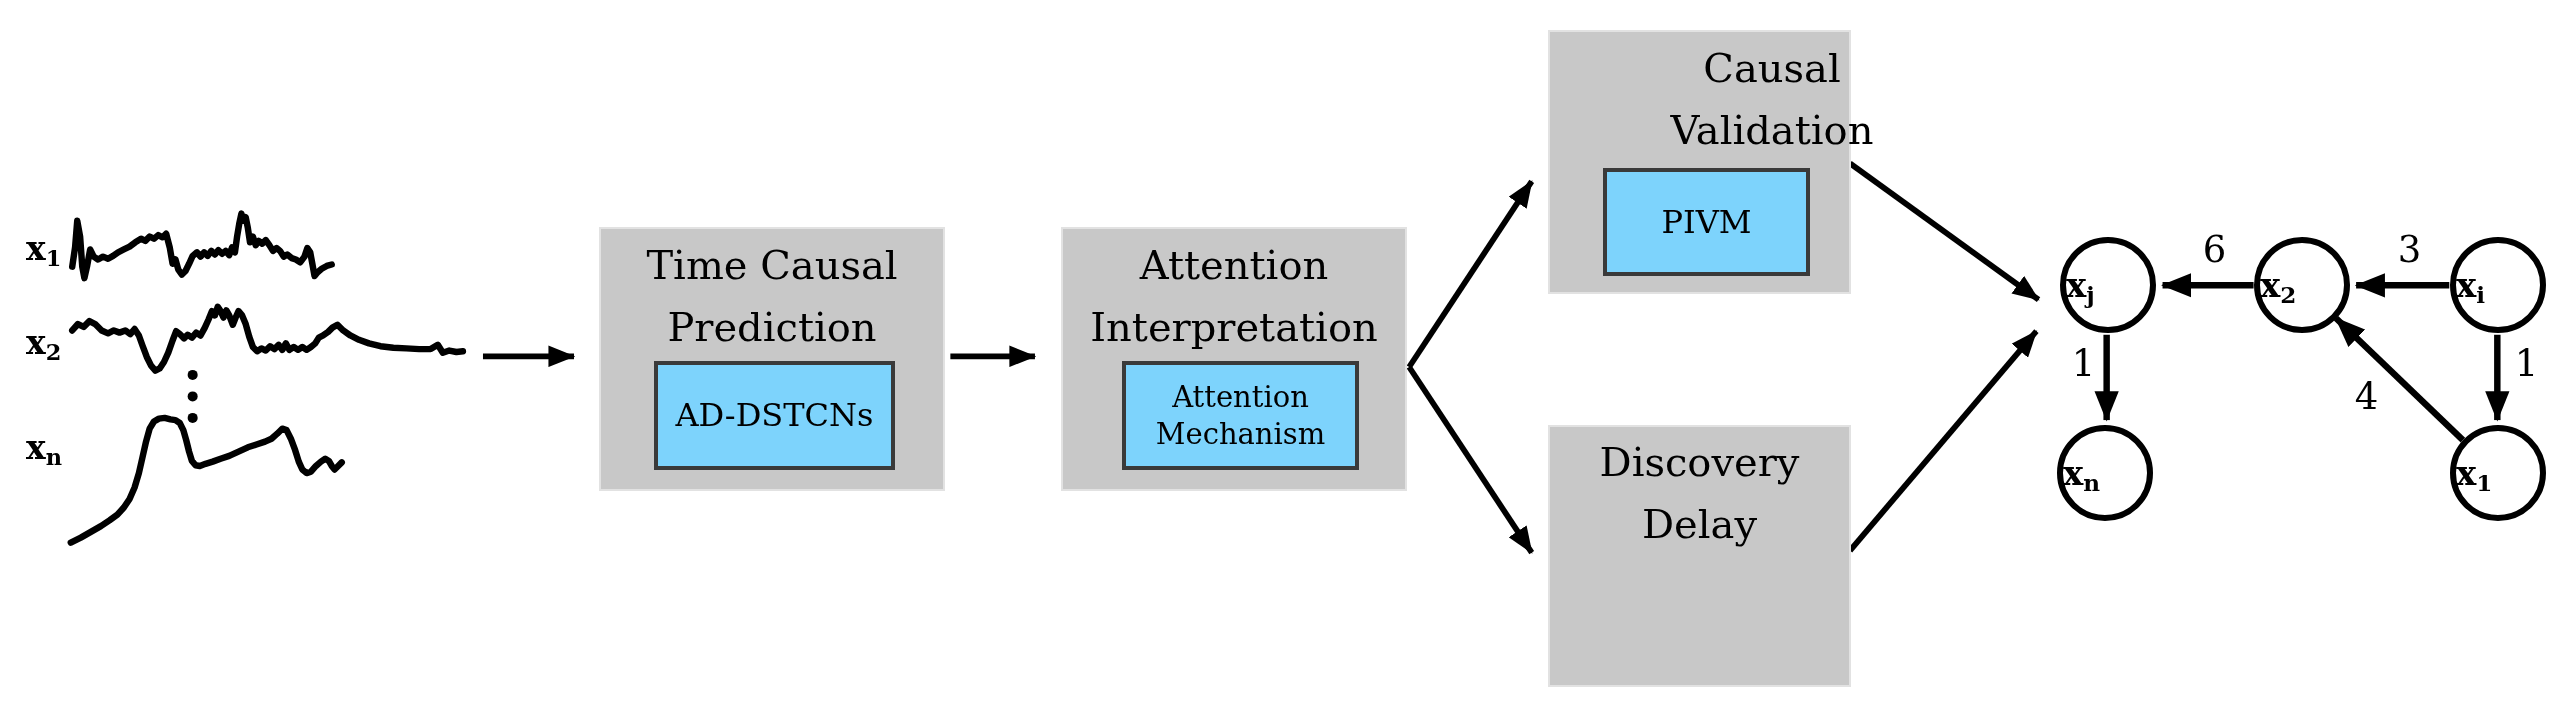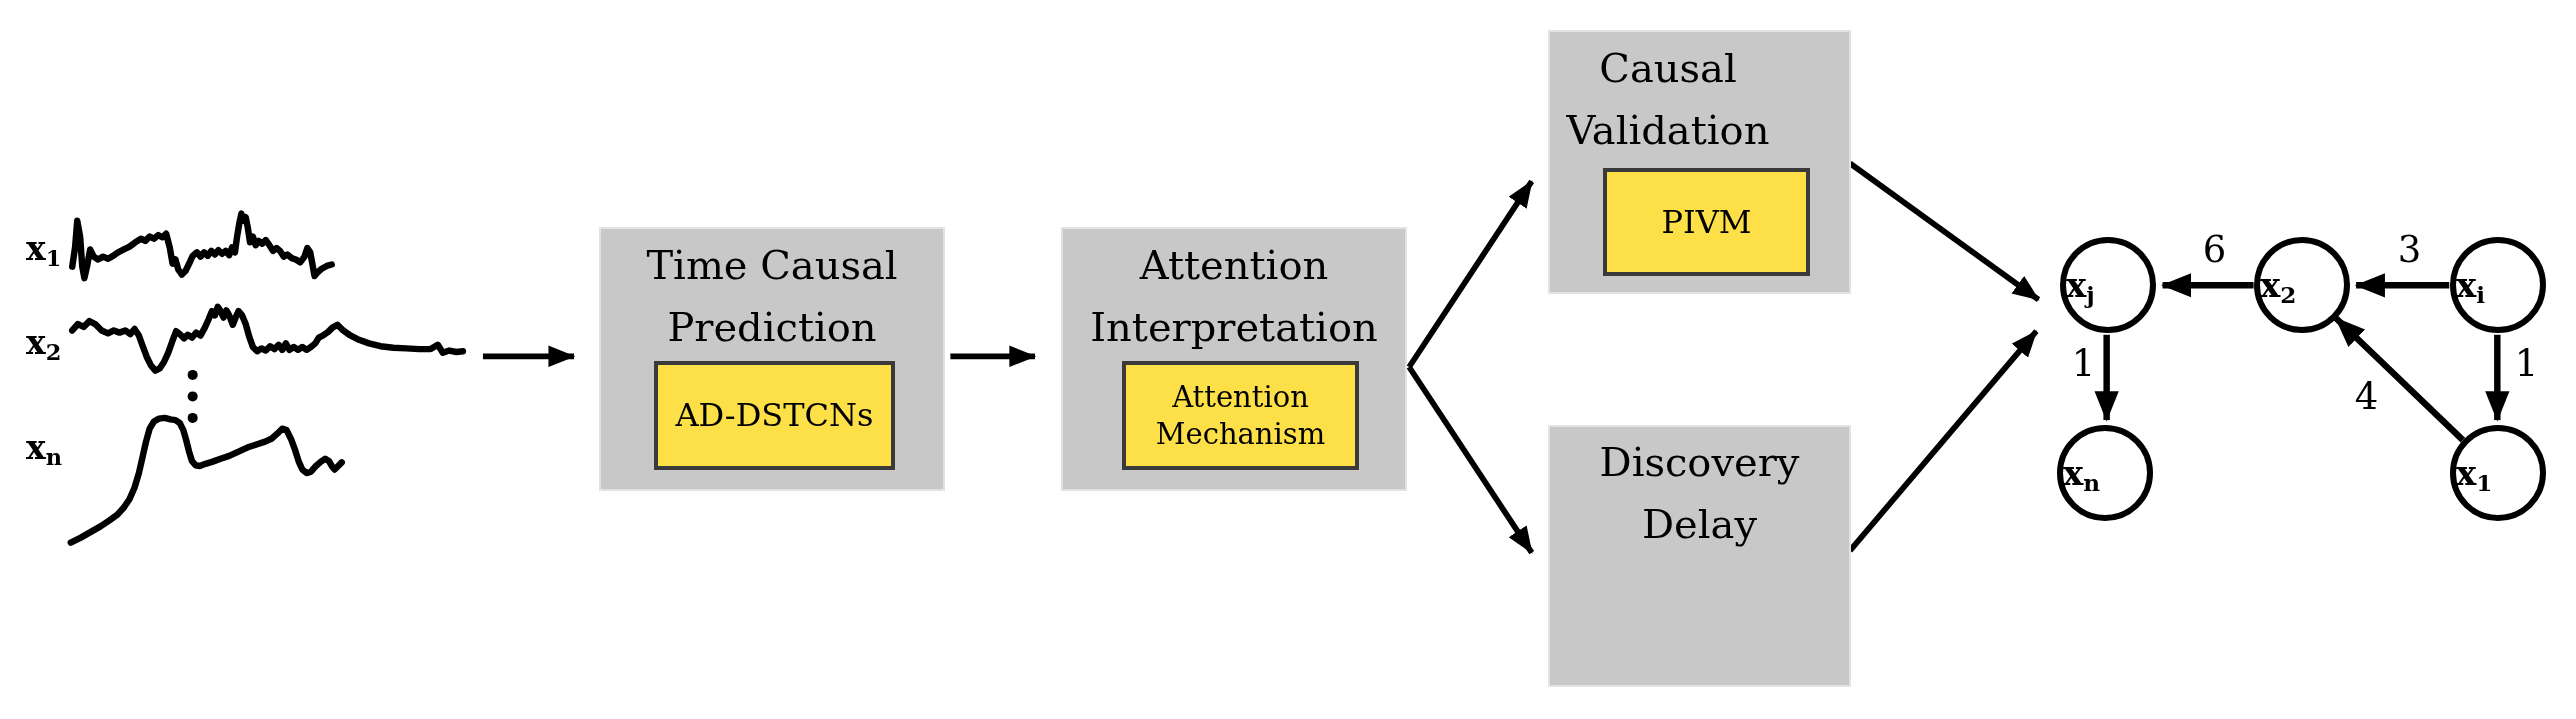--- a/index.html
+++ b/index.html
@@ -37,21 +37,21 @@
   }
   .btitle {
     position: absolute;
     text-align: center;
     font-size: 40px;
     line-height: 62px;
     white-space: nowrap;
   }
   .ibox {
     position: absolute;
-    background: #fde047;
+    background: #7dd3fc;
     border: 4.3px solid #3a3a3a;
     box-sizing: border-box;
     display: flex;
     flex-direction: column;
     align-items: center;
     justify-content: center;
     text-align: center;
   }
   .ibox .il1 { font-size: 32px; line-height: 37px; }
   .ibox .il2 { font-size: 29px; line-height: 37px; }
@@ -141,21 +141,21 @@
   <div class="btitle" style="left:1061px; top:234px; width:346px">
     <div>Attention</div>
     <div>Interpretation</div>
   </div>
   <div class="ibox" style="left:1122px; top:361px; width:237px; height:109px">
     <div class="il2">Attention</div>
     <div class="il2">Mechanism</div>
   </div>
 
   <div class="gbox" style="left:1548px; top:30px; width:303px; height:264px"></div>
-  <div class="btitle" style="left:1508px; top:37px; width:320px">
+  <div class="btitle" style="left:1612px; top:37px; width:320px">
     <div>Causal</div>
     <div>Validation</div>
   </div>
   <div class="ibox" style="left:1603px; top:168px; width:207px; height:108px">
     <div class="il1">PIVM</div>
   </div>
 
   <div class="gbox" style="left:1548px; top:425px; width:303px; height:262px"></div>
   <div class="btitle" style="left:1548px; top:431px; width:303px">
     <div>Discovery</div>

